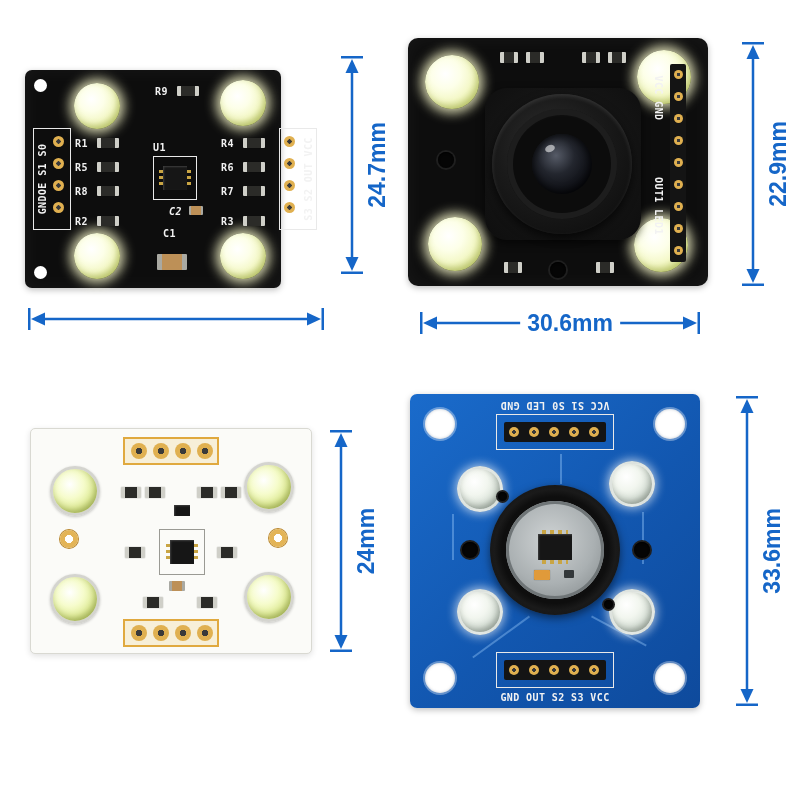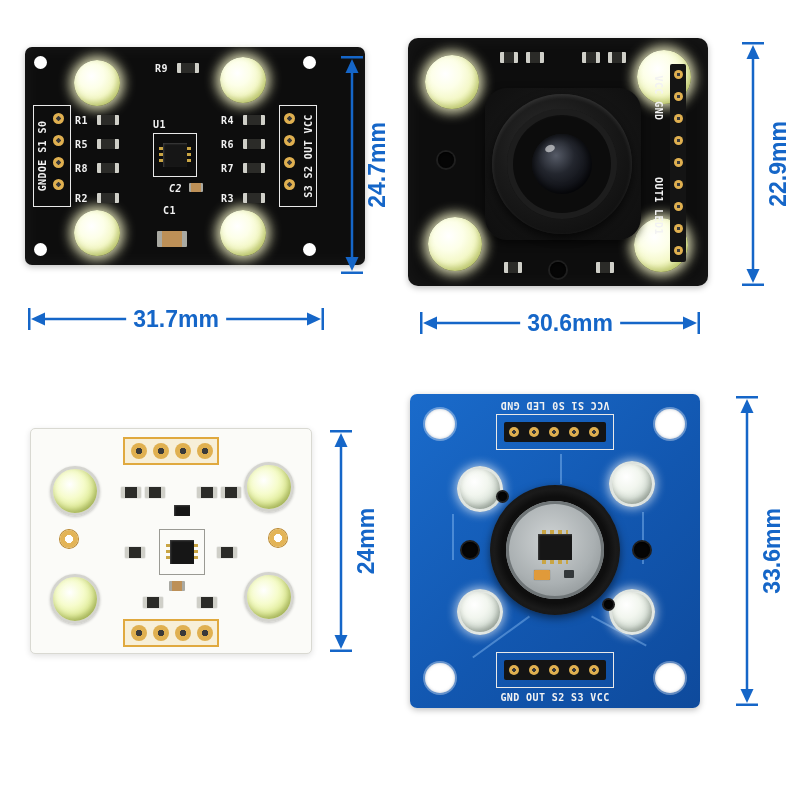--- a/index.html
+++ b/index.html
@@ -50,21 +50,21 @@
   .dim-v { width:56px; }
   .dim-label { position:absolute; color:#1566c8; font-size:23px; font-weight:600; white-space:nowrap; }
   .dim-h .dim-label { left:50%; top:50%; transform:translate(-50%,-50%); background:#fff; padding:0 7px; }
   .dim-v .dim-label { left:38px; top:50%; transform:translate(-50%,-50%) rotate(-90deg); }
 </style>
 </head>
 <body>
 
 <div id="stage">
 
-  <div class="board board--black" style="left:25px;top:47px;width:340px;height:218px;">
+  <div class="board board--black" style="left:25px;top:70px;width:256px;height:218px;">
     <div class="hole" style="left:9px;top:9px;width:13px;height:13px;"></div>
     <div class="hole" style="left:278px;top:9px;width:13px;height:13px;"></div>
     <div class="hole" style="left:9px;top:196px;width:13px;height:13px;"></div>
     <div class="hole" style="left:278px;top:196px;width:13px;height:13px;"></div>
 
     <div class="led led--warm" style="left:49px;top:13px;width:46px;height:46px;"></div>
     <div class="led led--warm" style="left:195px;top:10px;width:46px;height:46px;"></div>
     <div class="led led--warm" style="left:49px;top:163px;width:46px;height:46px;"></div>
     <div class="led led--warm" style="left:195px;top:163px;width:46px;height:46px;"></div>
 
@@ -114,21 +114,20 @@
   </div>
 
   <div class="dim dim-h" style="left:28px;top:306px;width:296px;">
     <svg width="296" height="26">
       <rect x="0" y="2" width="2.5" height="22" fill="#1566c8"></rect>
       <polygon points="3,13 17,6.5 17,19.5" fill="#1566c8"></polygon>
       <rect x="15" y="11.75" width="266" height="2.5" fill="#1566c8"></rect>
       <polygon points="293,13 279,6.5 279,19.5" fill="#1566c8"></polygon>
       <rect x="293.5" y="2" width="2.5" height="22" fill="#1566c8"></rect>
     </svg>
-    <span class="dim-label">31.7mm</span>
   </div>
   <div class="dim dim-v" style="left:339px;top:56px;height:218px;">
     <svg width="26" height="218">
       <rect x="2" y="0" width="22" height="2.5" fill="#1566c8"></rect>
       <polygon points="13,3 6.5,17 19.5,17" fill="#1566c8"></polygon>
       <rect x="11.75" y="15" width="2.5" height="188" fill="#1566c8"></rect>
       <polygon points="13,215 6.5,201 19.5,201" fill="#1566c8"></polygon>
       <rect x="2" y="215.5" width="22" height="2.5" fill="#1566c8"></rect>
     </svg>
     <span class="dim-label">24.7mm</span>

